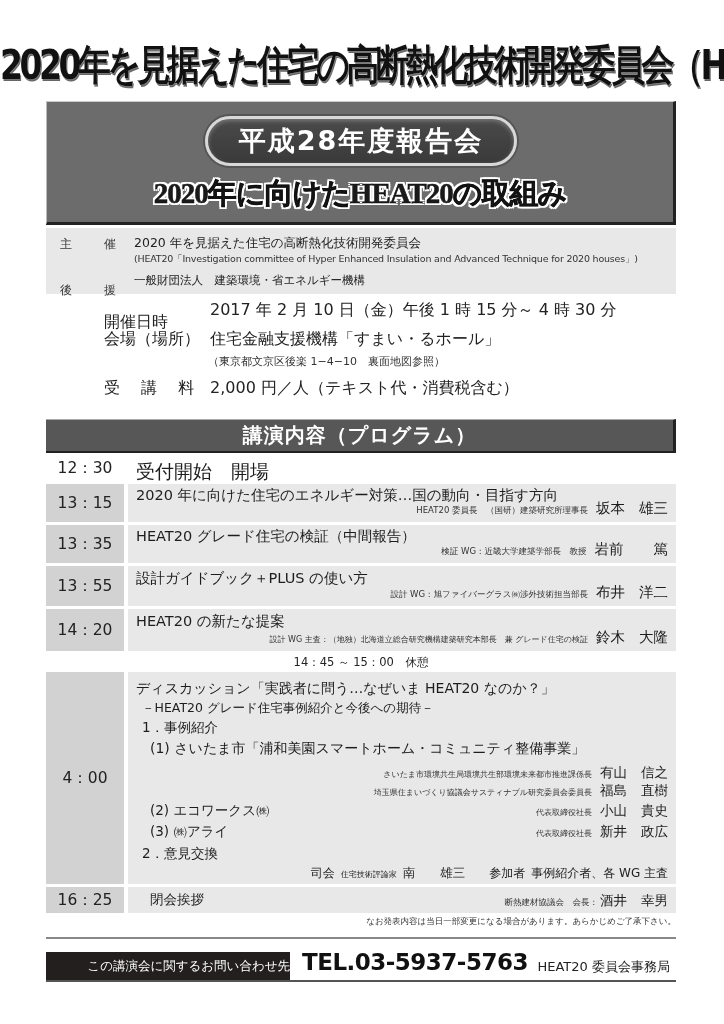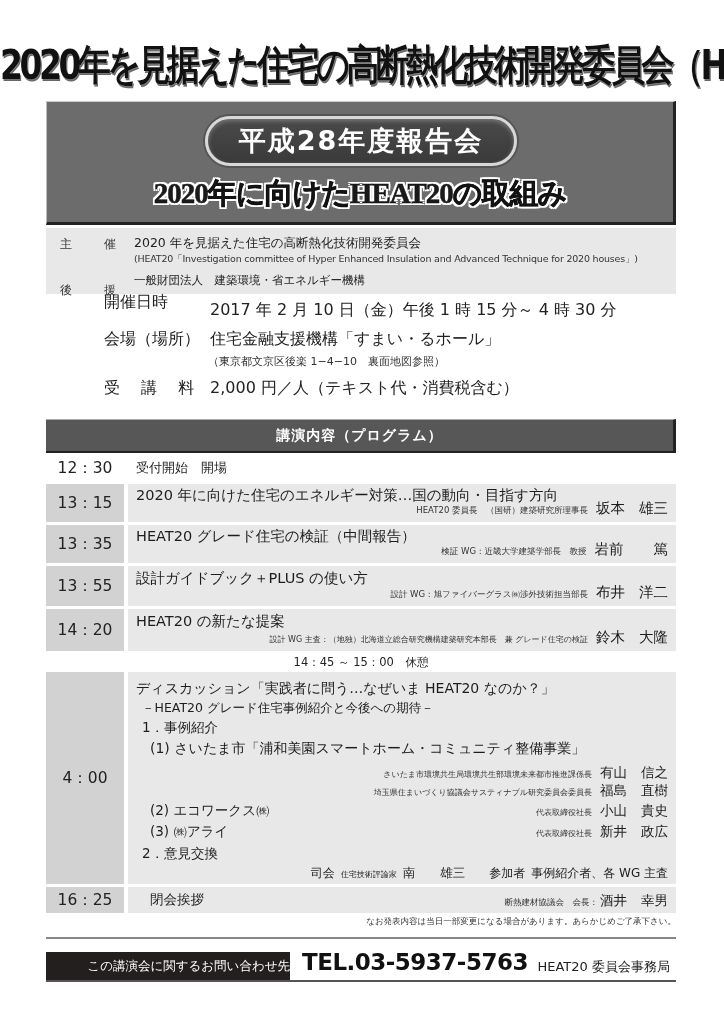--- a/index.html
+++ b/index.html
@@ -52,21 +52,21 @@
 
   
   .info .lbl { font-size: 16px; color: #222; }
   .info .val { font-size: 16px; color: #222; }
   .info .sm  { font-size: 11px; color: #333; }
 
   
   .prog-head {
     left: 46px; top: 419px; width: 630px; height: 34px; background: #575757;
     border-right: 3px solid #222; border-bottom: 2px solid #222; border-top: 1px solid #aaa;
-    box-sizing: border-box; color: #fff; font-weight: bold; font-size: 14px;
+    box-sizing: border-box; color: #fff; font-weight: bold; font-size: 20px;
     display: flex; align-items: center; justify-content: center; letter-spacing: 1px;
   }
 
   .row { position: absolute; left: 46px; width: 630px; }
   .time-cell {
     position: absolute; left: 0; top: 0; width: 78px; height: 100%; background: #d2d2d2;
     display: flex; align-items: center; justify-content: center; font-size: 15.5px; color: #222;
   }
   .time-cell.plain { background: transparent; }
   .content-cell {
@@ -110,37 +110,37 @@
 
 <div class="abs org">
   <span class="abs lbl" style="left:14px; top:8px;">主　催</span>
   <span class="abs val" style="left:88px; top:7px;">2020 年を見据えた住宅の高断熱化技術開発委員会</span>
   <span class="abs val-sm" style="left:88px; top:25px;">(HEAT20「Investigation committee of Hyper Enhanced Insulation and Advanced Technique for 2020 houses」)</span>
   <span class="abs lbl" style="left:14px; top:28px;margin-top:26px;">後　援</span>
   <span class="abs val" style="left:88px; top:45px; font-size:11.5px;">一般財団法人　建築環境・省エネルギー機構</span>
 </div>
 
 <div class="info">
-  <span class="abs lbl" style="left:104px; top:292px;font-family:Liberation Mono, monospace;">開催日時</span>
+  <span class="abs lbl" style="left:104px; top:312px;font-family:Liberation Mono, monospace;">開催日時</span>
   <span class="abs val" style="left:210px; top:300px;">2017 年 2 月 10 日（金）午後 1 時 15 分～ 4 時 30 分</span>
   <span class="abs lbl" style="left:104px; top:329px;">会場（場所）</span>
   <span class="abs val" style="left:210px; top:329px;">住宅金融支援機構「すまい・るホール」</span>
   <span class="abs sm" style="left:208px; top:354px;">（東京都文京区後楽 1−4−10　裏面地図参照）</span>
   <span class="abs lbl" style="left:104px; top:378px; letter-spacing:8px;">受 講 料</span>
   <span class="abs val" style="left:210px; top:378px;">2,000 円／人（テキスト代・消費税含む）</span>
 </div>
 
 <div class="abs prog-head">
   <span>講演内容（プログラム）</span>
 </div>
 
 <div class="row" style="top:455px; height:26px;">
   <div class="time-cell plain">12：30</div>
   <div class="content-cell plain">
-    <span class="talk-title" style="top:4px; font-size:13px;">受付開始　開場</span>
+    <span class="talk-title" style="top:4px; font-size:19px;">受付開始　開場</span>
   </div>
 </div>
 
 <div class="row" style="top:484px; height:38px;">
   <div class="time-cell">13：15</div>
   <div class="content-cell">
     <span class="talk-title" style="top:2px;">2020 年に向けた住宅のエネルギー対策…国の動向・目指す方向</span>
     <div class="speaker">
       <span class="aff">HEAT20 委員長　（国研）建築研究所理事長</span>
       <span class="name"><span>坂本</span><span class="gap"></span><span>雄三</span></span>

